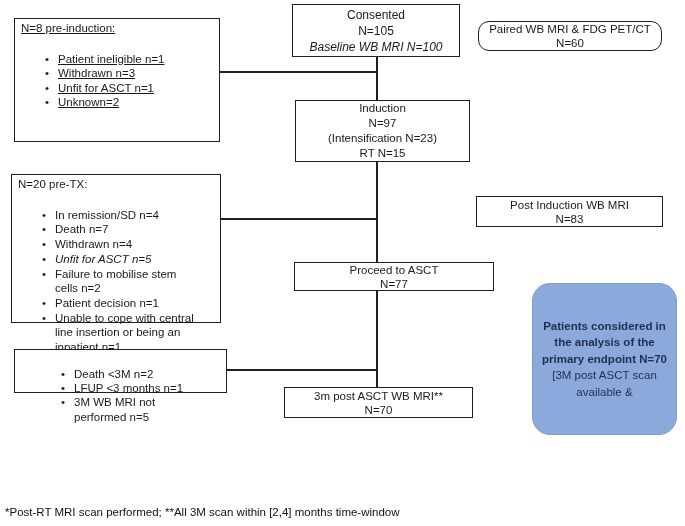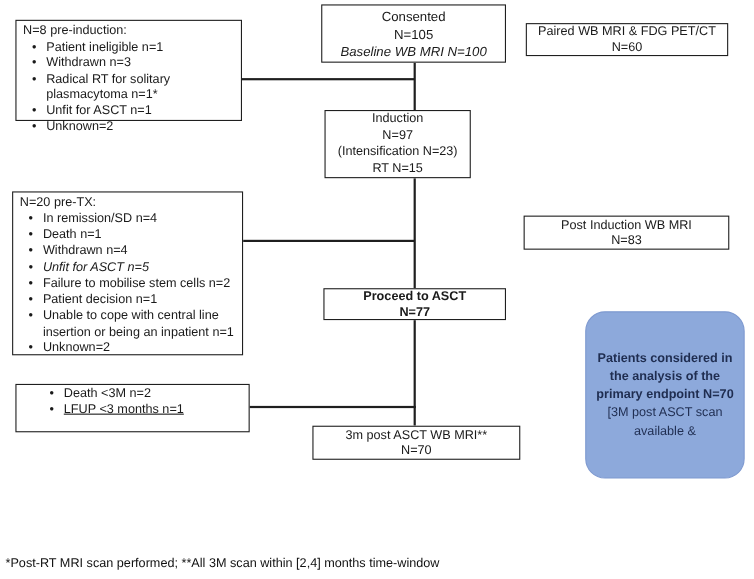--- a/index.html
+++ b/index.html
@@ -22,21 +22,21 @@
   }
   .center-box {
     display: flex;
     flex-direction: column;
     align-items: center;
     justify-content: center;
     text-align: center;
   }
   .list-box { padding: 2px 4px 0 6px; }
   .list-box .title { font-size: 11.5px; line-height: 14.5px; }
-  ul.bullets { margin: 0; padding: 0 0 0 6px; list-style: none; }
+  ul.bullets { margin: 16px; padding: 0 0 0 6px; list-style: none; }
   ul.bullets li {
     position: relative;
     padding-left: 15px;
     font-size: 11.5px;
     line-height: 14.5px;
   }
   ul.bullets li::before {
     content: "\2022";
     position: absolute;
     left: 2px;
@@ -77,77 +77,77 @@
 
 <div id="figure">
 
   <div class="vline" style="left:376px; top:57px;  height:43px;"></div>
   <div class="hline" style="left:220px; top:71px;  width:157px;"></div>
   <div class="vline" style="left:376px; top:162px; height:100px;"></div>
   <div class="hline" style="left:221px; top:218px; width:156px;"></div>
   <div class="vline" style="left:376px; top:291px; height:96px;"></div>
   <div class="hline" style="left:226px; top:369px; width:152px;"></div>
 
-  <div class="box list-box" style="left:14px; top:18px; width:206px; height:92px;">
+  <div class="box list-box" style="left:14px; top:18px; width:206px; height:124px;text-decoration:underline;">
     <div class="title">N=8 pre-induction:</div>
     <ul class="bullets">
       <li>Patient ineligible n=1</li>
       <li>Withdrawn n=3</li>
-      <li>Radical RT for solitary plasmacytoma n=1*</li>
       <li>Unfit for ASCT n=1</li>
       <li>Unknown=2</li>
     </ul>
   </div>
 
   <div id="consented-box" class="box center-box" style="left:292px; top:4px; width:168px; height:53px;">
     <div>Consented</div>
     <div>N=105</div>
     <div class="italic">Baseline WB MRI N=100</div>
   </div>
 
-  <div class="box center-box" style="left:478px; top:21px; width:184px; height:30px; line-height:14px;">
+  <div class="box center-box" style="left:478px; top:21px; width:184px; height:30px; line-height:14px;border-radius:11px;">
     <div>Paired WB MRI &amp; FDG PET/CT</div>
     <div>N=60</div>
   </div>
 
-  <div class="box center-box" style="left:295px; top:100px; width:133px; height:62px; line-height:15px;text-align:right;">
+  <div class="box center-box" style="left:295px; top:100px; width:175px; height:62px; line-height:15px;text-align:right;">
     <div>Induction</div>
     <div>N=97</div>
     <div>(Intensification N=23)</div>
     <div>RT N=15</div>
   </div>
 
   <div class="box list-box" style="left:11px; top:174px; width:210px; height:149px; line-height:14.7px;">
     <div class="title" style="line-height:14.7px;">N=20 pre-TX:</div>
     <ul class="bullets">
       <li style="line-height:14.7px;">In remission/SD n=4</li>
-      <li style="line-height:14.7px;">Death n=1</li>
+      <li style="line-height:14.7px;">Death n=7</li>
       <li style="line-height:14.7px;">Withdrawn n=4</li>
       <li style="line-height:14.7px;font-style:italic;">Unfit for ASCT n=5</li>
       <li style="line-height:14.7px;">Failure to mobilise stem cells n=2</li>
       <li style="line-height:14.7px;">Patient decision n=1</li>
       <li style="line-height:14.7px;">Unable to cope with central line insertion or being an inpatient n=1</li>
       <li style="line-height:14.7px;">Unknown=2</li>
     </ul>
   </div>
 
   <div class="box center-box" style="left:476px; top:196px; width:187px; height:31px; line-height:14px;">
     <div>Post Induction WB MRI</div>
     <div>N=83</div>
   </div>
 
-  <div class="box center-box" style="left:294px; top:262px; width:166px; height:29px; line-height:14px;font-weight:bold;">
+  <div class="box center-box" style="left:294px; top:262px; width:200px; height:29px; line-height:14px;">
     <div>Proceed to ASCT</div>
     <div>N=77</div>
   </div>
 
   <div class="box list-box" style="left:14px; top:349px; width:213px; height:44px; padding-top:1px;padding-left:18px;">
     <ul class="bullets" style="padding-left:10px;">
       <li style="line-height:14.2px;">Death &lt;3M n=2</li>
-      <li style="line-height:14.2px;text-decoration:underline;">LFUP &lt;3 months n=1</li>
+      <li style="line-height:14.2px;">LFUP &lt;3 months n=1</li>
+      <li style="line-height:14.2px;">3M WB MRI not performed n=5</li>
     </ul>
   </div>
 
   <div class="box center-box" style="left:284px; top:387px; width:189px; height:31px; line-height:14px;">
     <div>3m post ASCT WB MRI**</div>
     <div>N=70</div>
   </div>
 
   <div id="endpoint-box">
     <div class="bold">Patients considered in the analysis of the primary endpoint N=70</div>

